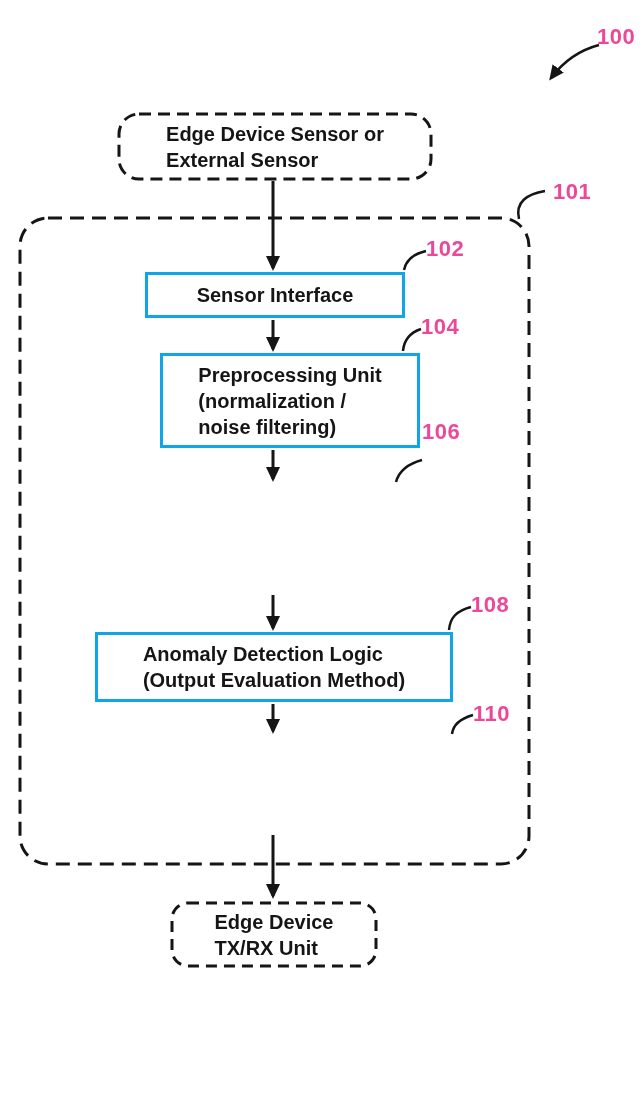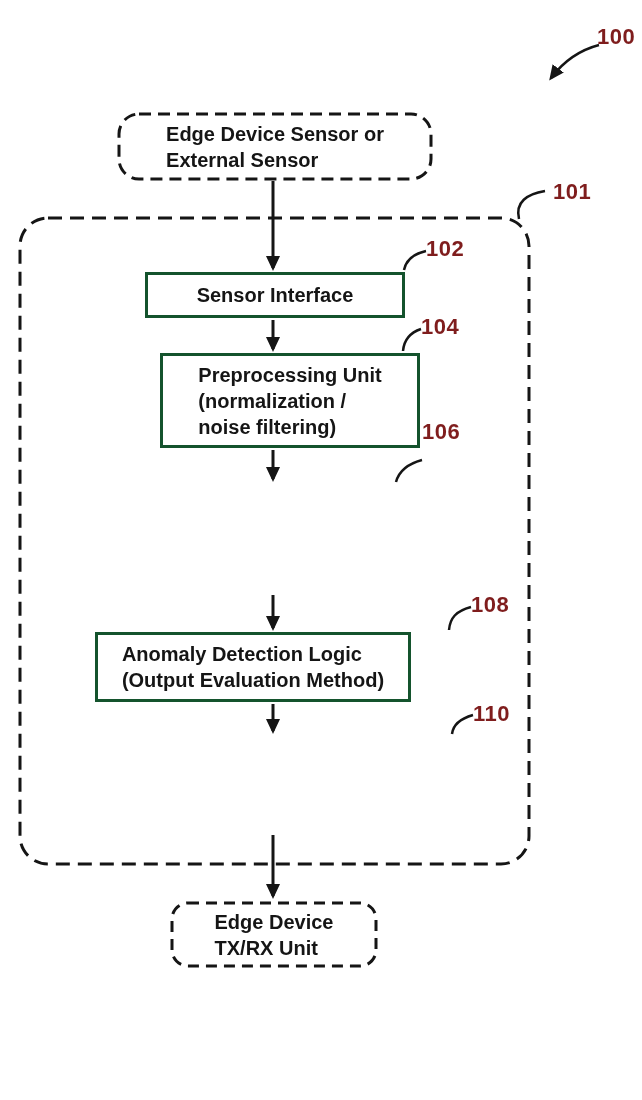--- a/index.html
+++ b/index.html
@@ -24,29 +24,29 @@
     display: flex;
     align-items: center;
     justify-content: center;
     white-space: pre-line;
     font-weight: bold;
     font-size: 20px;
     line-height: 1.3;
     color: #151515;
     background: #ffffff;
   }
-  .node.solid { border: 3px solid #14532d; }
+  .node.solid { border: 3px solid #0ea5e9; }
   .node.rounded { border-radius: 24px; }
   .node.terminal { background: transparent; } 
   .ref {
     position: absolute;
     font-weight: bold;
     font-size: 22px;
     letter-spacing: 0.5px;
-    color: #7f1d1d;
+    color: #ec4899;
   }
   .caption {
     position: absolute;
     left: 175px;
     top: 1028px;
     width: 200px;
     text-align: center;
     font-weight: bold;
     font-size: 34px;
     color: #151515;
@@ -93,21 +93,21 @@
   <div class="node terminal" style="left:119px; top:114px; width:312px; height:65px;">Edge Device Sensor or
 External Sensor</div>
 
   <div class="node solid" style="left:145px; top:272px; width:260px; height:46px;">Sensor Interface</div>
 
   <div class="node solid" style="left:145px; top:353px; width:260px; height:95px;margin-left:15px;">Preprocessing Unit
 (normalization /
 noise filtering)</div>
 
 
-  <div class="node solid" style="left:95px; top:632px; width:316px; height:70px;">Anomaly Detection Logic
+  <div class="node solid" style="left:95px; top:632px; width:358px; height:70px;">Anomaly Detection Logic
 (Output Evaluation Method)</div>
 
 
   <div class="node terminal" style="left:172px; top:903px; width:204px; height:63px;">Edge Device
 TX/RX Unit</div>
 
   <div class="ref" style="left:597px; top:24px;">100</div>
   <div class="ref" style="left:545px; top:179px;margin-left:8px;">101</div>
   <div class="ref" style="left:426px; top:236px;">102</div>
   <div class="ref" style="left:421px; top:314px;">104</div>

